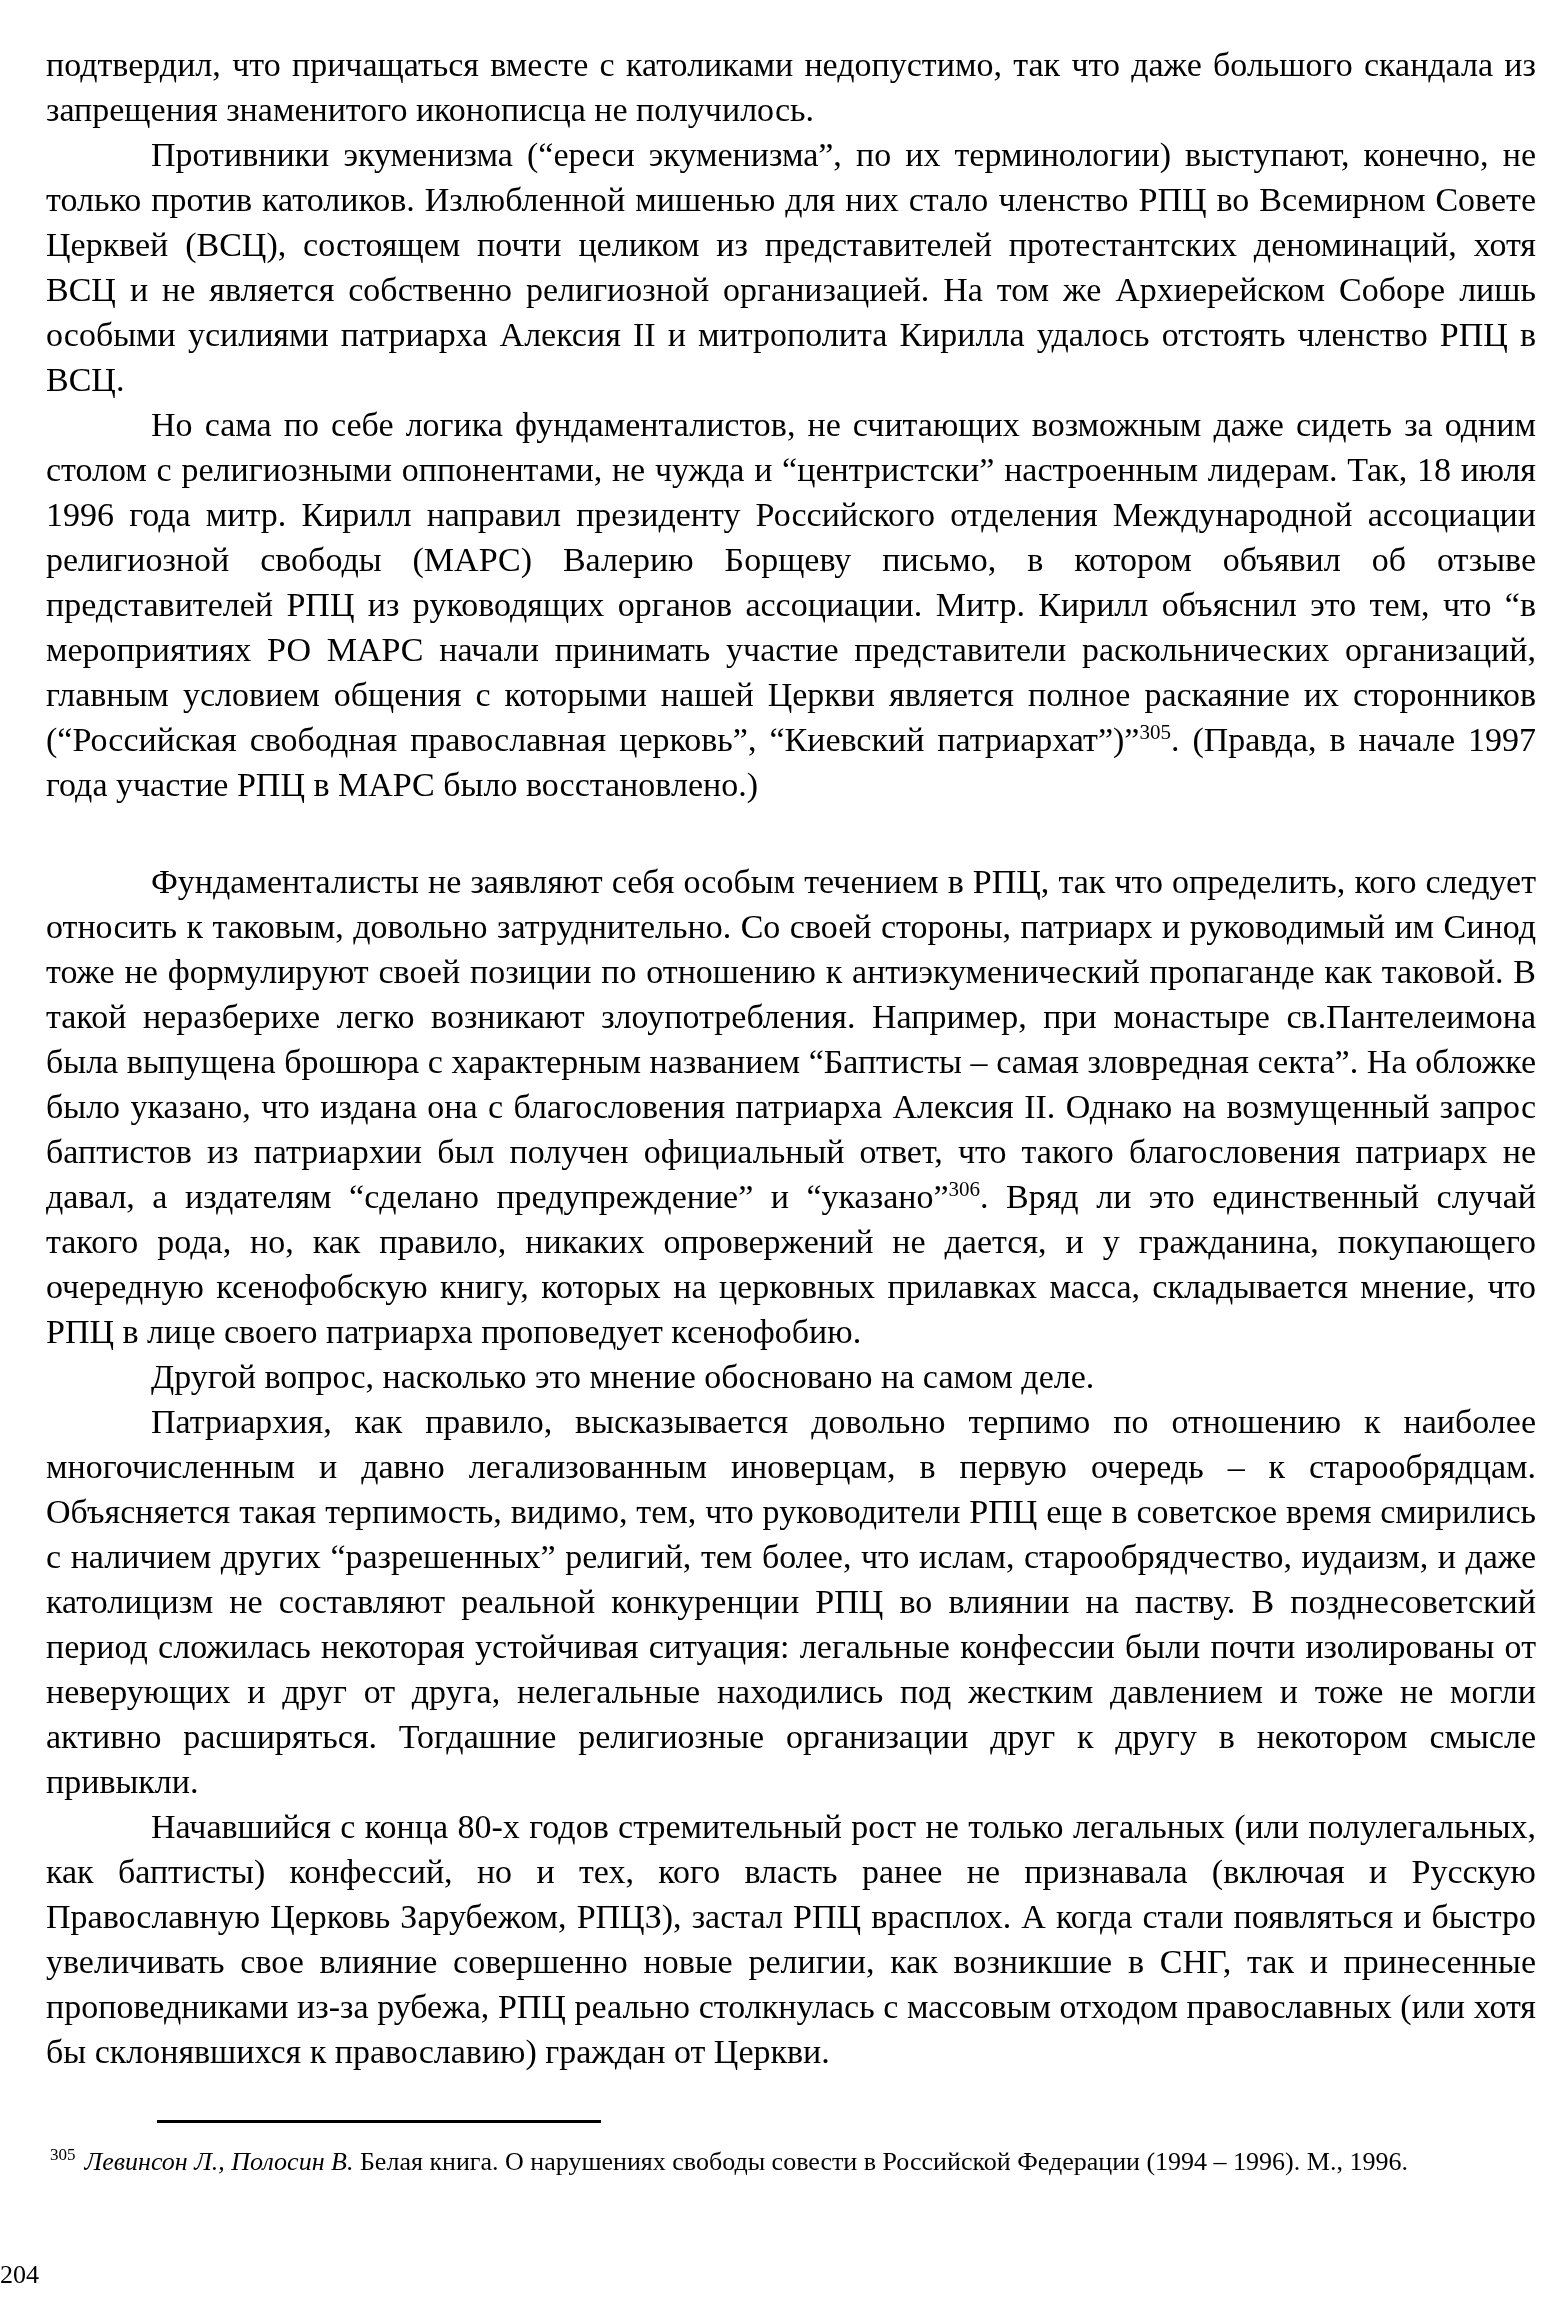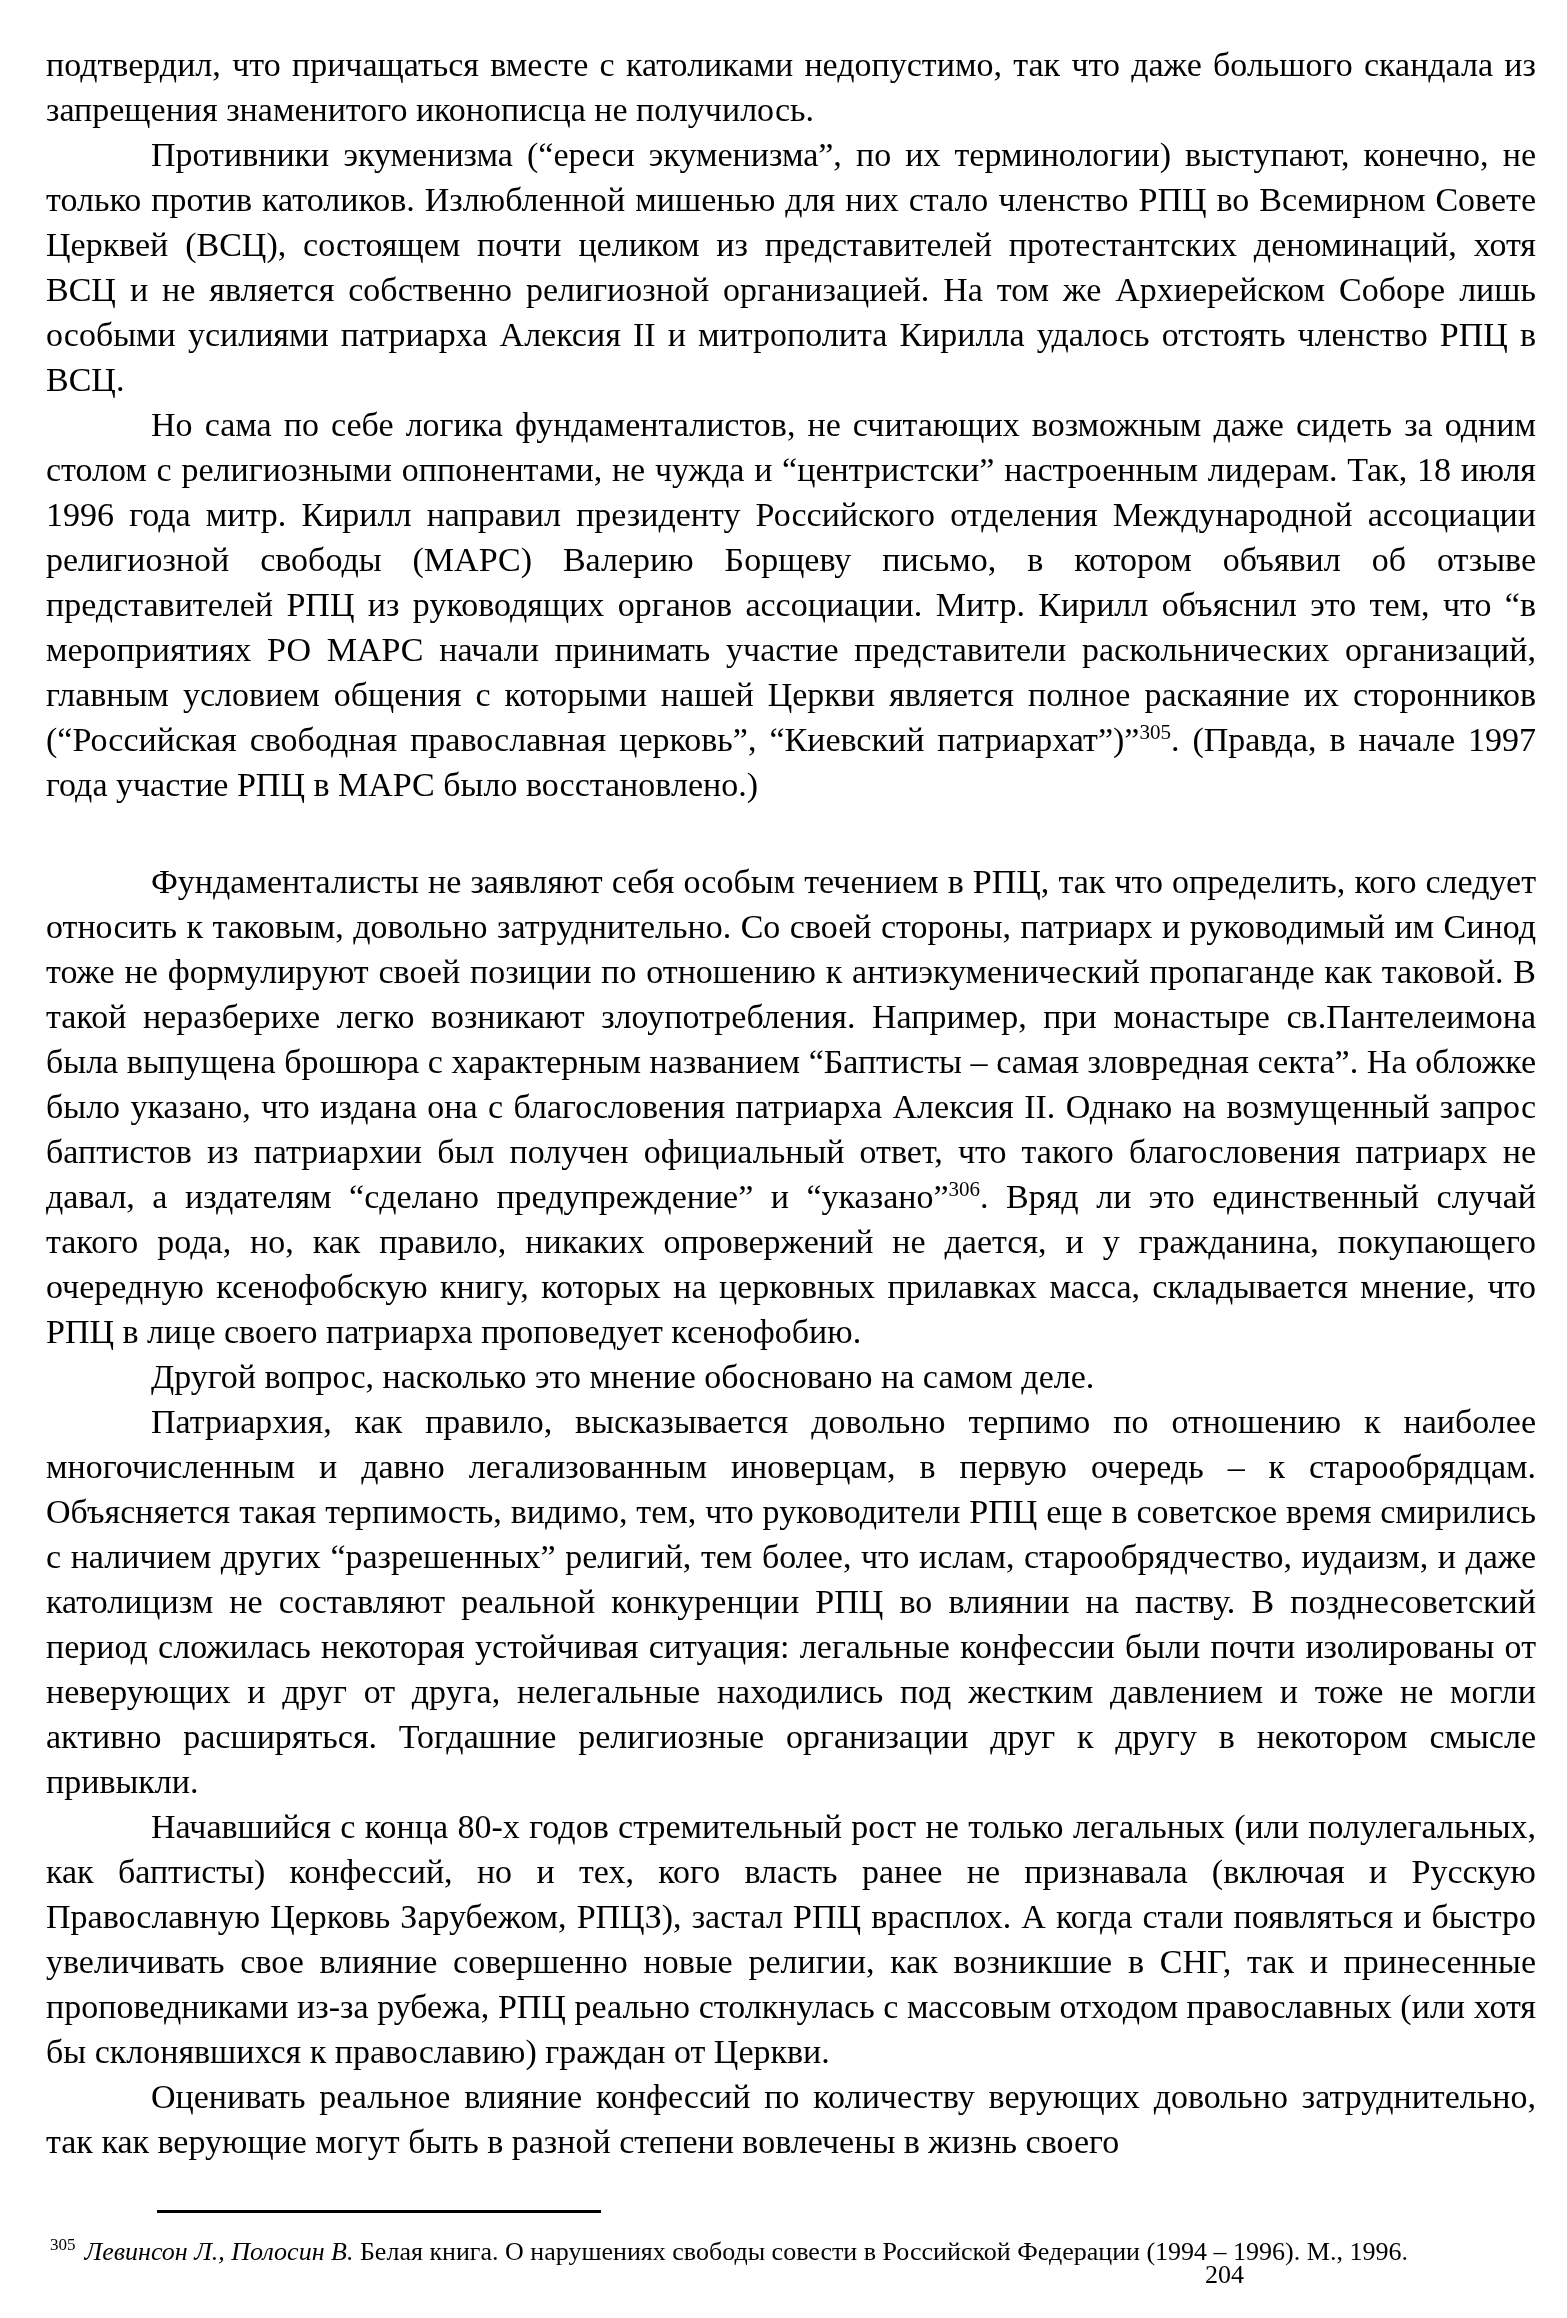--- a/index.html
+++ b/index.html
@@ -12,37 +12,36 @@
   .para { text-align: justify; margin: 0; }
   .para.indent { text-indent: 105px; }
   .gap { height: 52px; }
   sup { font-size: 21px; line-height: 0; vertical-align: super; }
   .footrule { width: 444px; border-top: 3.3px solid #000; margin: 46px 0 19.6px 111px; }
   .footnotes { font-size: 26px; line-height: 38px; }
   .footnote { margin: 4px; text-align: justify; }
   .footnote i { font-style: italic; }
   .fn-num { font-size: 17px; vertical-align: super; line-height: 0; margin-right: 9.1px; }
   .pageno {
-    position: absolute; left: 0; width: 1244px; top: 2260px; text-align: right;
+    position: absolute; left: 0; width: 1244px; top: 2260px; text-align: left;
     font-family: "Liberation Serif", "DejaVu Serif", serif; font-size: 26px;
   }
 </style>
 </head>
 <body>
 
 <div class="page">
   <p class="para">подтвердил, что причащаться вместе с католиками недопустимо, так что даже большого скандала из запрещения знаменитого иконописца не получилось.</p>
   <p class="para indent">Противники экуменизма (“ереси экуменизма”, по их терминологии) выступают, конечно, не только против католиков. Излюбленной мишенью для них стало членство РПЦ во Всемирном Совете Церквей (ВСЦ), состоящем почти целиком из представителей протестантских деноминаций, хотя ВСЦ и не является собственно религиозной организацией. На том же Архиерейском Соборе лишь особыми усилиями патриарха Алексия II и митрополита Кирилла удалось отстоять членство РПЦ в ВСЦ.</p>
   <p class="para indent"><span>Но сама по себе логика фундаменталистов, не считающих возможным даже сидеть за одним столом с религиозными оппонентами, не чужда и “центристски” настроенным лидерам. Так, 18 июля 1996 года митр.  Кирилл направил президенту Российского отделения Международной ассоциации религиозной свободы (МАРС) Валерию Борщеву письмо, в котором объявил об отзыве представителей РПЦ из руководящих органов ассоциации. Митр. Кирилл объяснил это тем, что “в мероприятиях РО МАРС начали принимать участие представители раскольнических организаций, главным условием общения с которыми нашей Церкви является полное раскаяние их сторонников (“Российская свободная православная церковь”, “Киевский патриархат”)”</span><sup>305</sup><span>. (Правда, в начале 1997 года участие РПЦ в МАРС было восстановлено.)</span></p>
   <div class="gap"></div>
   <p class="para indent"><span>Фундаменталисты не заявляют себя особым течением в РПЦ, так что определить, кого следует относить к таковым, довольно затруднительно. Со своей стороны, патриарх и руководимый им Синод тоже не формулируют своей позиции по отношению к антиэкуменический пропаганде как таковой. В такой неразберихе легко возникают злоупотребления. Например, при монастыре св.Пантелеимона была выпущена брошюра с характерным названием “Баптисты – самая зловредная секта”. На обложке было указано, что издана она с благословения патриарха Алексия II. Однако на возмущенный запрос баптистов из патриархии был получен официальный ответ, что такого благословения патриарх не давал, а издателям “сделано предупреждение” и “указано”</span><sup>306</sup><span>. Вряд ли это единственный случай такого рода, но, как правило, никаких опровержений не дается, и у гражданина, покупающего очередную ксенофобскую книгу, которых на церковных прилавках масса, складывается мнение, что РПЦ в лице своего патриарха проповедует ксенофобию.</span></p>
   <p class="para indent">Другой вопрос, насколько это мнение обосновано на самом деле.</p>
   <p class="para indent">Патриархия, как правило, высказывается довольно терпимо по отношению к наиболее многочисленным и давно легализованным иноверцам, в первую очередь – к старообрядцам. Объясняется такая терпимость, видимо, тем, что руководители РПЦ еще в советское время смирились с наличием других “разрешенных” религий, тем более, что ислам, старообрядчество, иудаизм, и даже католицизм не составляют реальной конкуренции РПЦ во влиянии на паству. В позднесоветский период сложилась некоторая устойчивая ситуация: легальные конфессии были почти изолированы от неверующих и друг от друга, нелегальные находились под жестким давлением и тоже не могли активно расширяться. Тогдашние религиозные организации друг к другу в некотором смысле привыкли.</p>
   <p class="para indent">Начавшийся с конца 80-х годов стремительный рост не только легальных (или полулегальных, как баптисты) конфессий, но и тех, кого власть ранее не признавала (включая и Русскую Православную Церковь Зарубежом, РПЦЗ), застал РПЦ врасплох. А когда стали появляться и быстро увеличивать свое влияние совершенно новые религии, как возникшие в СНГ, так и принесенные проповедниками из-за рубежа, РПЦ реально столкнулась с массовым отходом православных (или хотя бы склонявшихся к православию) граждан от Церкви.</p>
-  <p class="para indent">Оценивать реальное влияние конфессий по количеству верующих довольно затруднительно, так как верующие могут быть в разной степени вовлечены в жизнь своего</p>
 
   <div class="footrule"></div>
   <div class="footnotes">
     <p class="footnote"><span class="fn-num">305</span><i>Левинсон Л., Полосин В.</i><span> Белая книга. О нарушениях свободы совести в Российской Федерации (1994 – 1996). М., 1996.</span></p>
   </div>
 </div>
 
 <div class="pageno">204</div>
 
 

